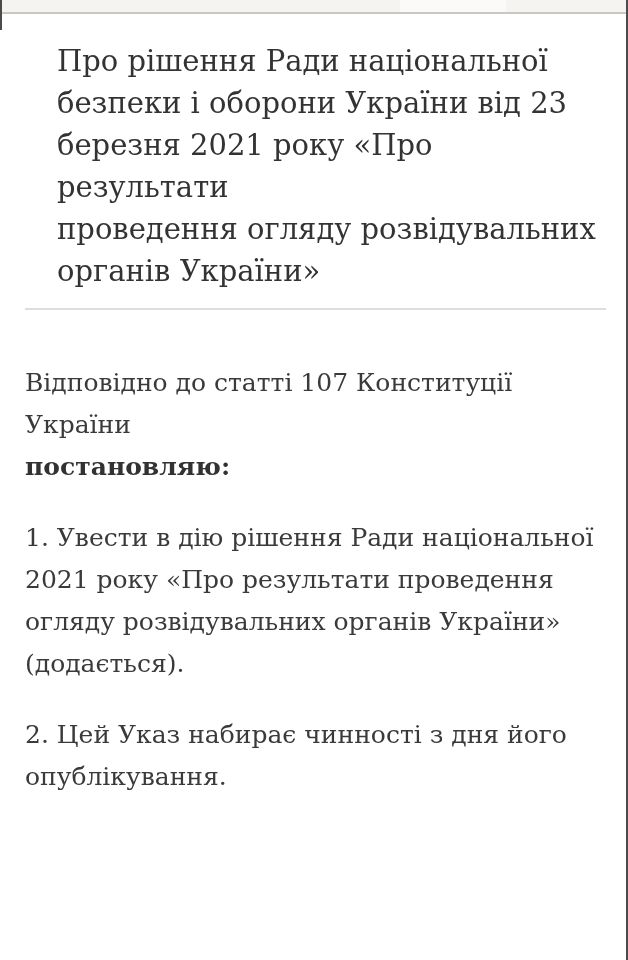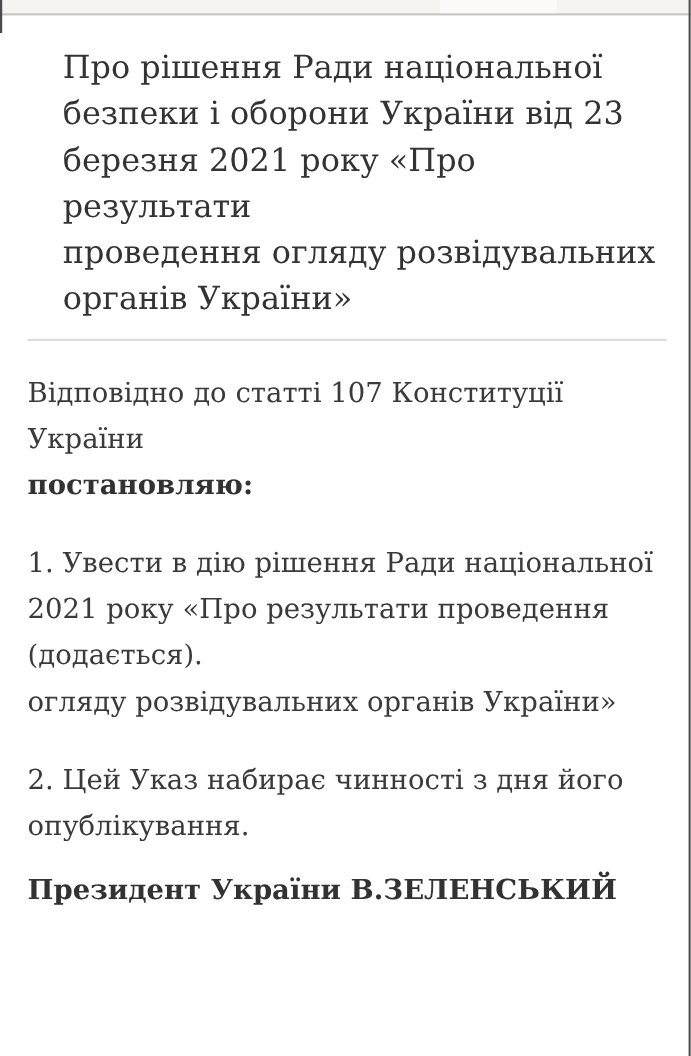--- a/index.html
+++ b/index.html
@@ -67,21 +67,21 @@
     margin-left: 32px;
   }
   .line { white-space: pre-wrap; }
   .divider {
     margin: 16px 0 0 0;
     border: none;
     border-top: 2px solid #dddddd;
     height: 0;
   }
   .intro {
-    margin-top: 26px;
+    margin-top: 52px;
     font-size: 25px;
     line-height: 42px;
   }
   .bold { font-weight: 700; color: #323232; }
   .para {
     margin-top: 29px;
     font-size: 25px;
     line-height: 42px;
   }
   .signature {
@@ -115,26 +115,23 @@
   <hr class="divider">
 
   <div class="intro">
     <div class="line">Відповідно до статті 107 Конституції України</div>
     <div class="line bold">постановляю:</div>
   </div>
 
   <div class="para">
     <div class="line">1. Увести в дію рішення Ради національної</div>
     <div class="line">2021 року «Про результати проведення</div>
+    <div class="line">огляду розвідувальних органів України»</div>
     <div class="line">(додається).</div>
-    <div class="line">огляду розвідувальних органів України»</div>
   </div>
 
   <div class="para">
     <div class="line">2. Цей Указ набирає чинності з дня його</div>
     <div class="line">опублікування.</div>
   </div>
 
-  <div class="signature">
-    <span class="line">Президент України В.ЗЕЛЕНСЬКИЙ</span>
-  </div>
 
 </div>
 
 </body></html>

